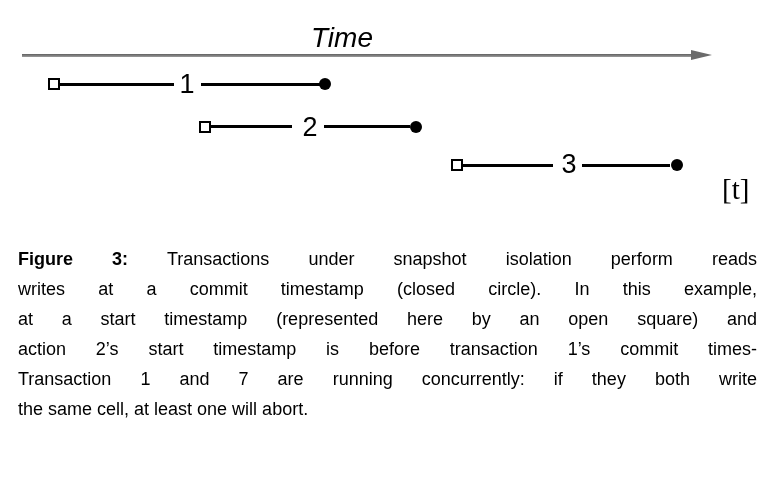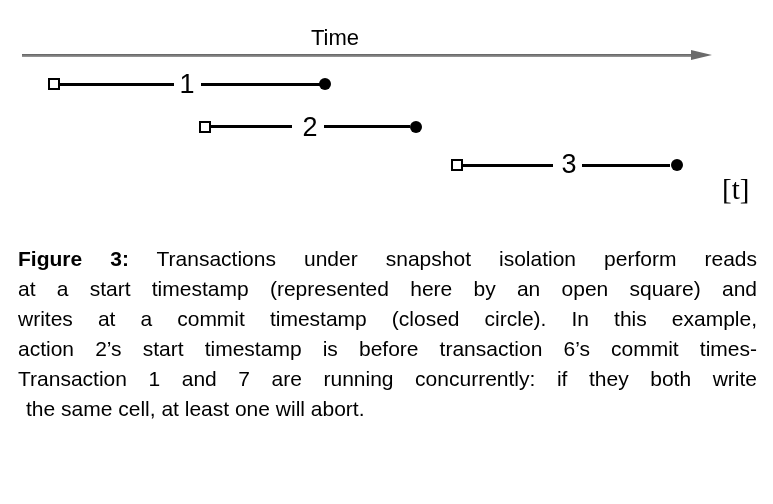--- a/index.html
+++ b/index.html
@@ -1,21 +1,21 @@
 <!DOCTYPE html>
 <html><head>
 <meta charset="utf-8">
 <style>
   html,body{margin:0;padding:0;background:#fff;}
   .page{
     position:relative;width:773px;height:504px;background:#ffffff;
     font-family:"Liberation Sans",sans-serif;color:#000;overflow:hidden;
   }
   
-  .time-label{position:absolute;left:311px;top:21px;font-size:22px;line-height:34px;}
+  .time-label{position:absolute;left:311px;top:21px;font-size:28px;line-height:34px;font-style:italic;}
   .axis-line{position:absolute;left:22px;top:54px;width:670px;height:3px;
              background:linear-gradient(to bottom,#5f5f5f,#9c9c9c);}
   .axis-head{position:absolute;left:691px;top:50px;width:0;height:0;
              border-top:5.5px solid transparent;border-bottom:5.5px solid transparent;
              border-left:21px solid #6b6b6b;}
   .sq{position:absolute;width:12px;height:12px;box-sizing:border-box;
       border:2.5px solid #000;background:#fff;}
   .dot{position:absolute;width:12px;height:12px;border-radius:50%;background:#000;}
   .seg{position:absolute;height:3px;background:#000;}
   .num{position:absolute;font-size:27px;line-height:31px;transform:translateX(-50%);}
@@ -28,23 +28,23 @@
   .n2{left:310px;top:112px} .b2{left:324px;top:125px;width:86px}
   .d2{left:410px;top:121px}
   
   .s3{left:451px;top:159px} .a3{left:463px;top:164px;width:90px}
   .n3{left:569px;top:149px} .b3{left:582px;top:164px;width:88px}
   .d3{left:671px;top:159px}
   .unit-label{position:absolute;left:722px;top:170px;
               font-family:"Liberation Serif",serif;font-size:29px;line-height:38px;}
   
   .caption{position:absolute;left:18px;top:244px;width:739px;
-           font-size:21px;line-height:30px;}
+           font-size:18px;line-height:30px;}
   .cap-line{text-align:justify;text-align-last:justify;}
-  .cap-line.last{text-align-last:left;margin-left:8px;}
+  .cap-line.last{text-align-last:left;}
   .cap-bold{font-weight:bold;}
 </style>
 </head>
 <body>
 
 <div class="page">
 
   <div>
     <div class="time-label">Time</div>
     <div class="axis-line"></div>
@@ -72,20 +72,20 @@
       <span class="num n3">3</span>
       <span class="seg b3"></span>
       <span class="dot d3"></span>
     </div>
 
     <div class="unit-label">[t]</div>
   </div>
 
   <div class="caption">
     <div class="cap-line"><b class="cap-bold">Figure 3:</b><span> Transactions under snapshot isolation perform reads</span></div>
+    <div class="cap-line">writes at a commit timestamp (closed circle). In this example,</div>
     <div class="cap-line">at a start timestamp (represented here by an open square) and</div>
-    <div class="cap-line">writes at a commit timestamp (closed circle). In this example,</div>
-    <div class="cap-line">action 2’s start timestamp is before transaction 6’s commit times-</div>
+    <div class="cap-line">action 2’s start timestamp is before transaction 1’s commit times-</div>
     <div class="cap-line">Transaction 1 and 7 are running concurrently: if they both write</div>
     <div class="cap-line last">the same cell, at least one will abort.</div>
   </div>
 
 </div>
 
 </body></html>

